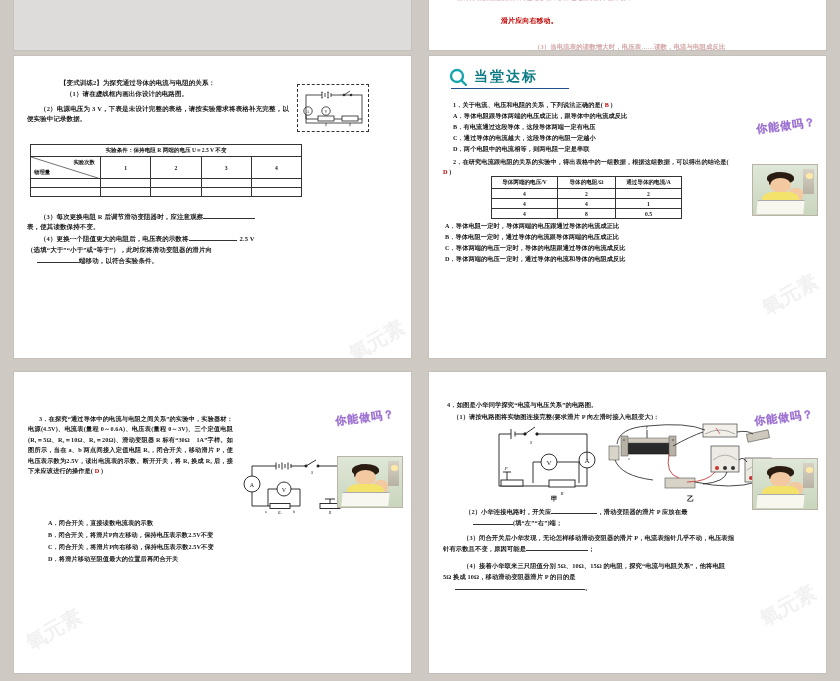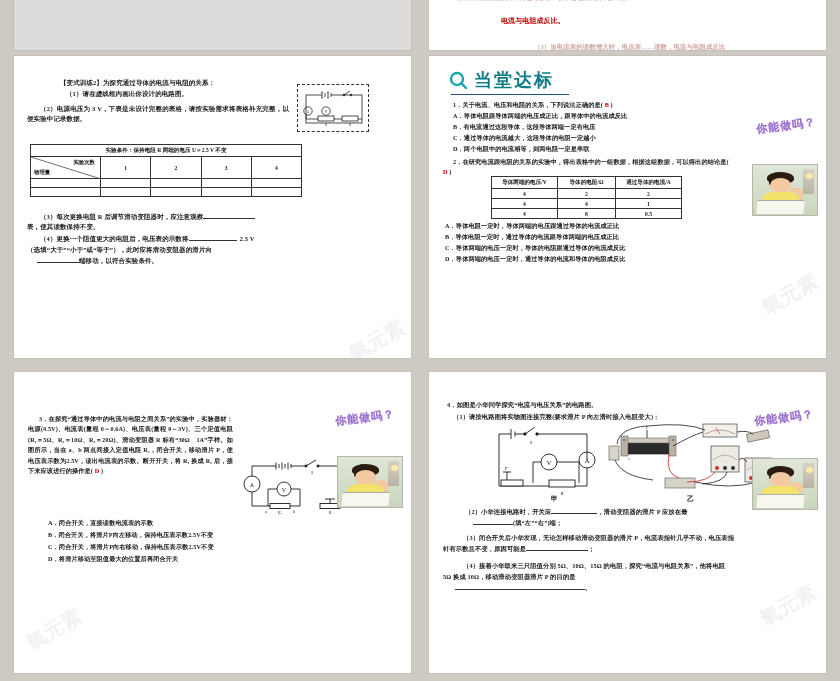--- a/index.html
+++ b/index.html
@@ -36,21 +36,21 @@
   .txt { color:#1a1a1a; font-size:6.2px; line-height:1.55; letter-spacing:0.1px; }
   .bodytext { position:absolute; }
   .blank { display:inline-block; border-bottom:1px solid #333; vertical-align:baseline; }
   .red { color:#c00000; }
   .ans { color:#c00000; font-weight:bold; }
 
   
   .heading-row { display:flex; align-items:center; gap:7px; }
   .heading-icon { width:18px; height:18px; position:relative; flex:0 0 auto;}
   .heading-text {
-    font-size:18px; font-weight:bold; color:#0e7c86;
+    font-size:14px; font-weight:bold; color:#0e7c86;
     font-family:"Liberation Serif","DejaVu Serif",serif;
     letter-spacing:2px;
   }
   .heading-rule { height:1.2px; background:#1c4f8c; margin-top:2px; }
 
   
   table.phys { border-collapse: collapse; font-size:5.6px; }
   table.phys td, table.phys th {
     border:0.7px solid #333; padding:1.5px 2px; text-align:center; font-weight:bold; color:#161616;
   }
@@ -106,21 +106,21 @@
 </style>
 </head>
 <body>
 
 <div class="grid">
 
   <div class="slide partial-left"></div>
 
   <div class="slide" style="position:relative;">
     <div class="bodytext txt" style="left:28px; top:-7px; width:330px; color:#c98f90; font-size:6.2px; overflow:hidden; height:9px;">应将滑动变阻器的滑片向左端移动，以保证电压表的示数不变；</div>
-    <div class="bodytext txt red" style="left:72px; top:16px; font-size:7px; font-weight:bold;">电流与电阻成反比。</div>
+    <div class="bodytext txt red" style="left:72px; top:16px; font-size:7px; font-weight:bold;">滑片应向右移动。</div>
     <div class="bodytext txt" style="left:105px; top:42px; width:300px; color:#d2a4a4; font-size:6.4px; font-weight:bold; overflow:hidden; height:8px;">（3）当电流表的读数增大时，电压表……读数，电流与电阻成反比</div>
   </div>
 
   <div class="slide slide-main">
     <div class="watermark" style="right:4px; bottom:4px;">氧元素</div>
 
     <div class="bodytext txt" style="left:46px; top:22px; font-weight:bold; font-size:6.5px;">【变式训练2】为探究通过导体的电流与电阻的关系：</div>
 
     <div class="bodytext txt" style="left:52px; top:33px; font-weight:bold; font-size:6.5px;">（1）请在虚线框内画出你设计的电路图。</div>
 

